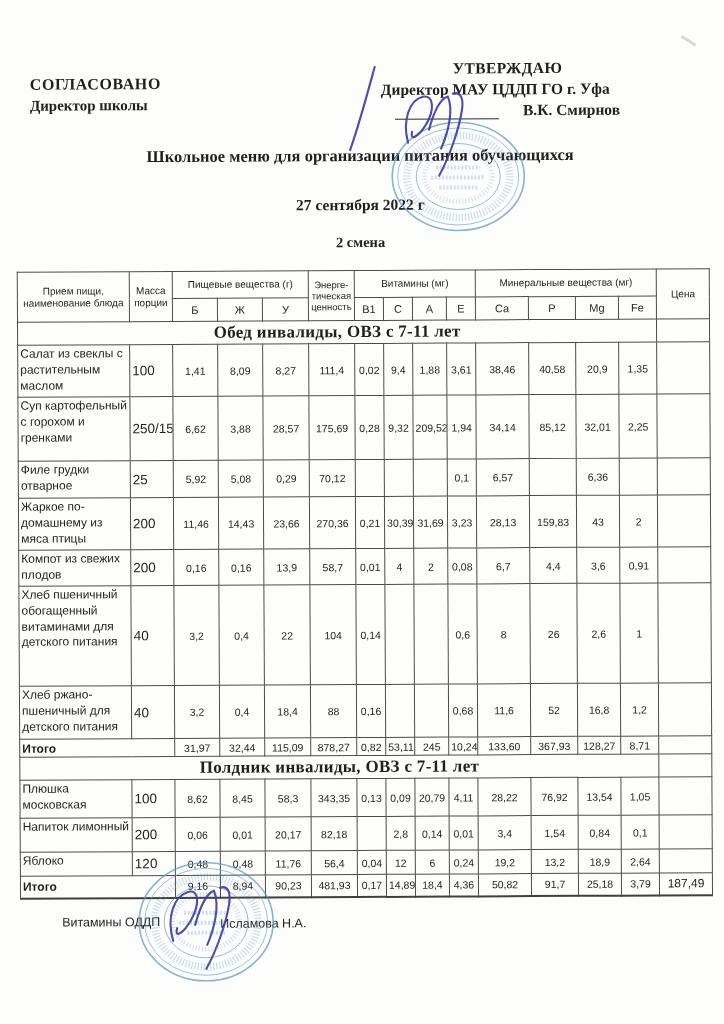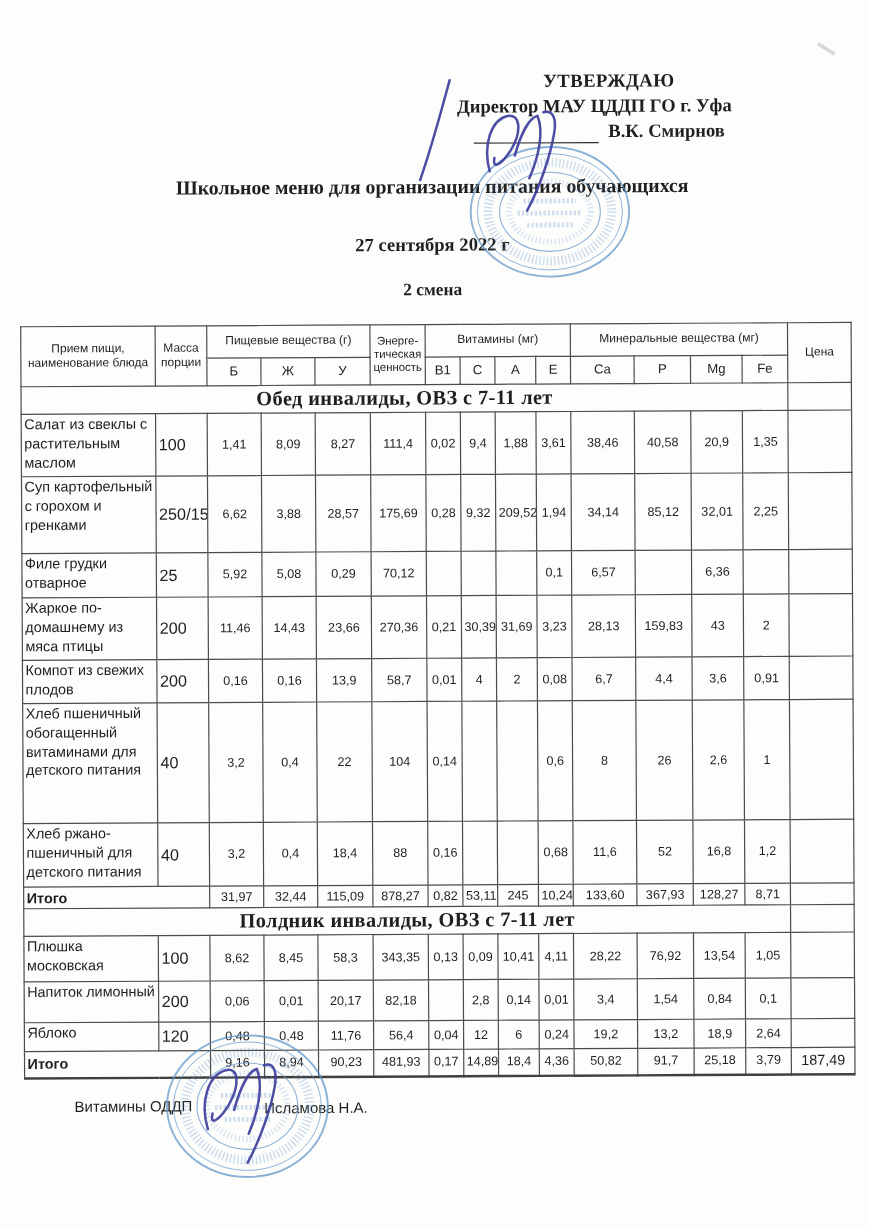--- a/index.html
+++ b/index.html
@@ -13,21 +13,21 @@
 
   .agreed-block{position:absolute;left:32px;top:74px;font-weight:bold;font-family:"Liberation Serif","DejaVu Serif",serif;}
   .agreed-line1{font-size:16px;letter-spacing:.6px;}
   .agreed-line2{font-size:15px;margin-top:4px;}
 
   .approved-block{position:absolute;left:383px;top:60px;width:320px;font-weight:bold;font-family:"Liberation Serif","DejaVu Serif",serif;}
   .approved-line1{font-size:15.5px;margin-left:72px;letter-spacing:.4px;}
   .approved-line2{font-size:15.5px;margin-top:3px;}
   .approved-line3{font-size:15.5px;margin-top:3px;display:flex;align-items:flex-end;margin-left:14px;}
   .sig-underline{display:inline-block;width:104px;border-bottom:1.6px solid #2c2c2c;height:16px;}
-  .approved-name{margin-left:8px;}
+  .approved-name{margin-left:24px;}
 
   .doc-title{position:absolute;left:0;top:146px;width:724px;text-align:center;
     font-family:"Liberation Serif","DejaVu Serif",serif;font-weight:bold;font-size:16.5px;}
   .doc-date{position:absolute;left:0;top:196px;width:724px;text-align:center;
     font-family:"Liberation Serif","DejaVu Serif",serif;font-weight:bold;font-size:15.5px;}
   .doc-shift{position:absolute;left:0;top:234px;width:724px;text-align:center;
     font-family:"Liberation Serif","DejaVu Serif",serif;font-weight:bold;font-size:14.5px;}
 
   table.menu{
     position:absolute;left:18px;top:270px;width:692px;
@@ -60,20 +60,24 @@
   .footer-name{position:absolute;left:218px;top:8px;}
 
   svg.overlay{position:absolute;left:0;top:0;pointer-events:none;}
 </style>
 </head>
 <body>
 
 <div class="page">
   <div class="tilt">
 
+    <div class="agreed-block">
+      <div class="agreed-line1">СОГЛАСОВАНО</div>
+      <div class="agreed-line2">Директор школы</div>
+    </div>
 
     <div class="approved-block">
       <div class="approved-line1">УТВЕРЖДАЮ</div>
       <div class="approved-line2">Директор МАУ ЦДДП ГО г. Уфа</div>
       <div class="approved-line3">
         <span class="sig-underline"></span>
         <span class="approved-name">В.К. Смирнов</span>
       </div>
     </div>
 
@@ -269,21 +273,21 @@
           </tr>
           <tr style="height: 38px;">
             <td class="name">Плюшка московская</td>
             <td class="mass">100</td>
             <td class="val">8,62</td>
             <td class="val">8,45</td>
             <td class="val">58,3</td>
             <td class="val">343,35</td>
             <td class="val">0,13</td>
             <td class="val">0,09</td>
-            <td class="val">10,41</td>
+            <td class="val">20,79</td>
             <td class="val">4,11</td>
             <td class="val">28,22</td>
             <td class="val">76,92</td>
             <td class="val">13,54</td>
             <td class="val">1,05</td>
             <td class="val price"></td>
           </tr>
           <tr style="height: 34px;">
             <td class="name">Напиток лимонный</td>
             <td class="mass">200</td>

